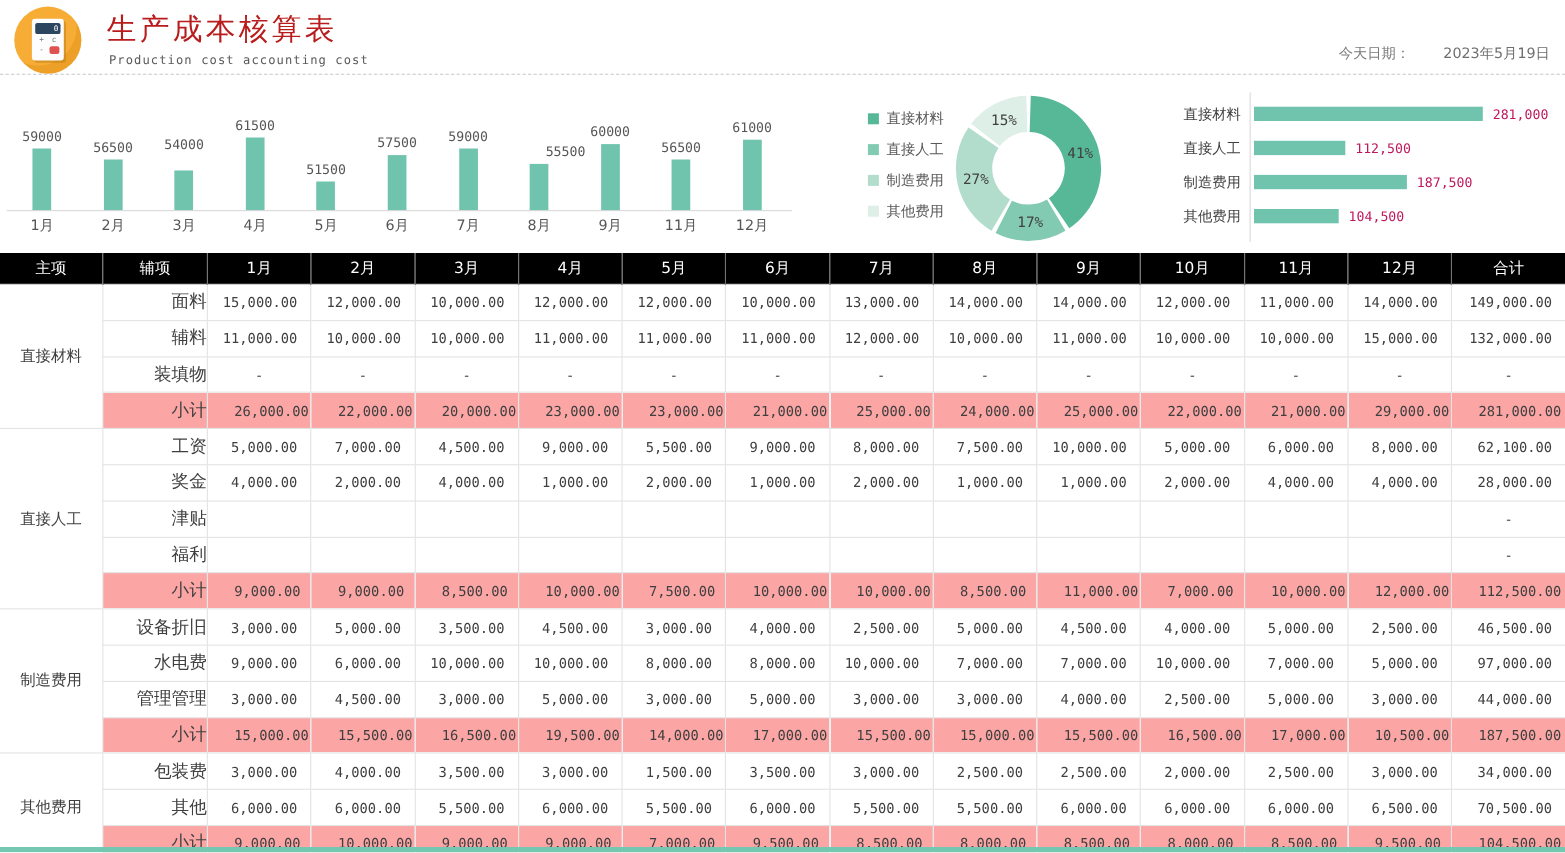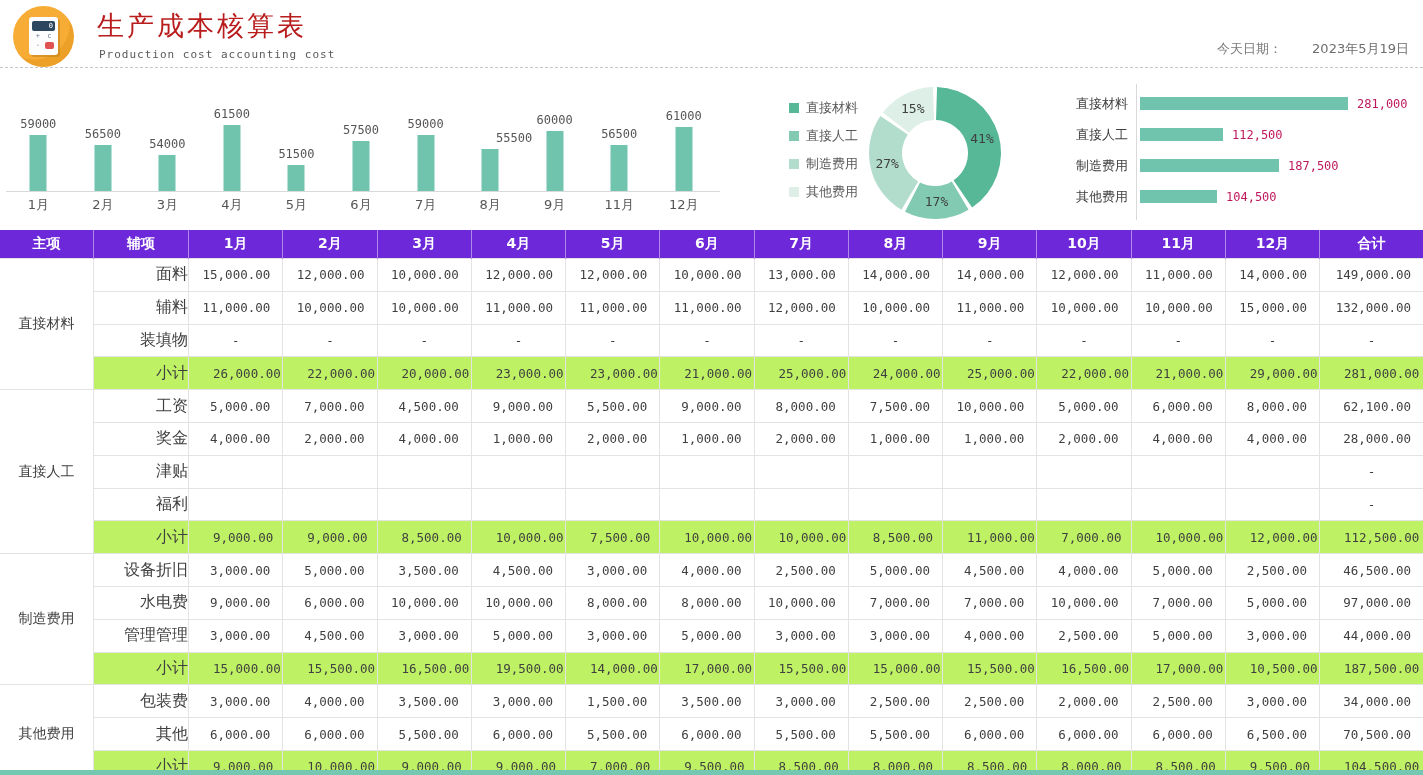--- a/index.html
+++ b/index.html
@@ -51,31 +51,31 @@
   .hchart .axis{position:absolute;left:64px;top:-4px;bottom:-8px;border-left:1px solid #d9d9d9;}
   .hrow{position:absolute;left:0;width:100%;height:31px;display:flex;align-items:center;}
   .hlabel{width:56px;text-align:right;font-size:13px;color:#404040;flex:none;}
   .hbar{height:13px;margin-left:12px;flex:none;}
   .hval{margin-left:9px;font-family:"DejaVu Sans Mono",monospace;font-size:12px;color:#be185d;
         white-space:nowrap;}
 
   
   .cost-table{position:absolute;left:0;top:230px;width:1423px;border-collapse:collapse;
         table-layout:fixed;}
-  .cost-table th{height:28px;background:#6d28d9;color:#fff;font-size:14px;font-weight:bold;
+  .cost-table th{height:28px;background:#000000;color:#fff;font-size:14px;font-weight:normal;
         border-left:1px solid rgba(255,255,255,.45);padding:0;}
   .cost-table th:first-child{border-left:none;}
   .cost-table td{height:31.8px;border:1px solid #e3e3e3;padding:0;font-size:13px;color:#3f3f3f;
         background:#fff;overflow:hidden;}
   .cost-table td.group-cell{text-align:center;font-size:14px;border-left:none;background:#fff;}
   .cost-table td.sub-label{text-align:right;font-size:16px;}
   .cost-table td.num{text-align:right;padding-right:12px;
         font-family:"DejaVu Sans Mono",monospace;font-size:12.5px;}
   .cost-table td.dash{text-align:center;padding-right:0;font-family:"DejaVu Sans Mono",monospace;}
-  .cost-table tr.subtotal td:not(.group-cell){background:#bef264;padding-left:24px;}
+  .cost-table tr.subtotal td:not(.group-cell){background:#fca5a5;padding-left:24px;}
   .cost-table td:last-child{border-right:none;}
   .bottom-strip{position:absolute;left:0;right:0;bottom:0;height:5px;background:#74c7b0;}
 </style>
 </head>
 <body>
 
 <div class="page">
 
   <div class="logo">
     <div class="calc">
@@ -106,21 +106,21 @@
           <div class="vval" style="bottom: 83px;">59000</div>
           <div class="vcat">1月</div>
         </div>
         <div class="vcol">
           <div class="vbar" style="height: 46px; background: rgb(112, 196, 173);"></div>
           <div class="vval" style="bottom: 73px;">56500</div>
           <div class="vcat">2月</div>
         </div>
         <div class="vcol">
           <div class="vbar" style="height: 36px; background: rgb(112, 196, 173);"></div>
-          <div class="vval" style="bottom: 63px;">54000</div>
+          <div class="vval" style="bottom: 76px;">54000</div>
           <div class="vcat">3月</div>
         </div>
         <div class="vcol">
           <div class="vbar" style="height: 66px; background: rgb(112, 196, 173);"></div>
           <div class="vval" style="bottom: 93px;">61500</div>
           <div class="vcat">4月</div>
         </div>
         <div class="vcol">
           <div class="vbar" style="height: 26px; background: rgb(112, 196, 173);"></div>
           <div class="vval" style="bottom: 53px; text-align: right;">51500</div>

